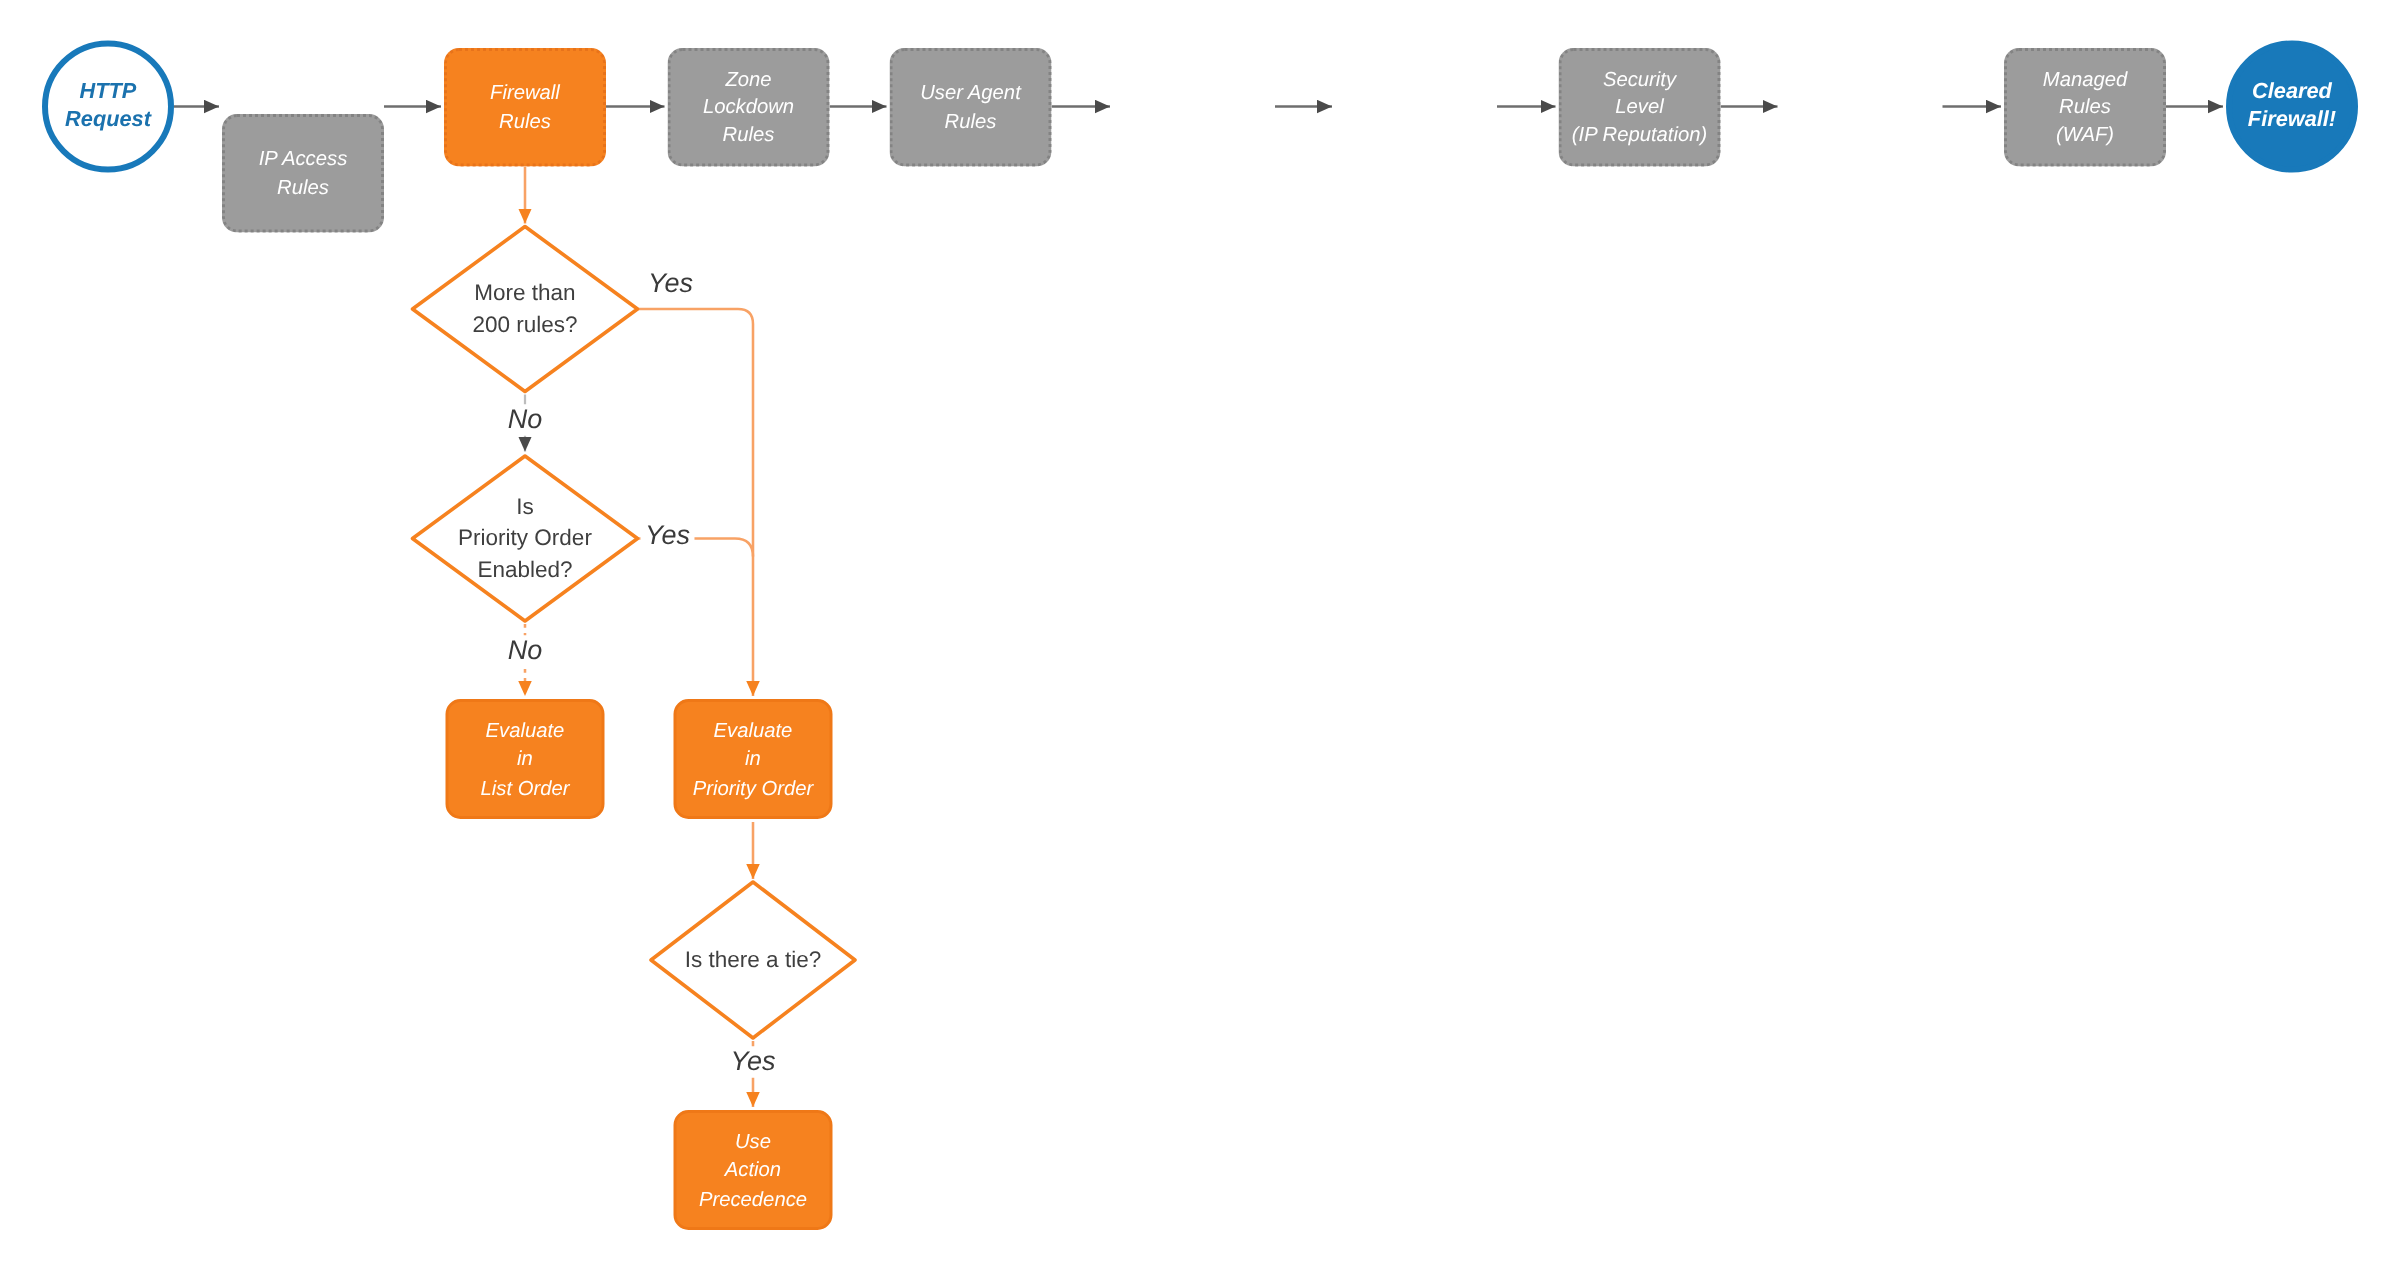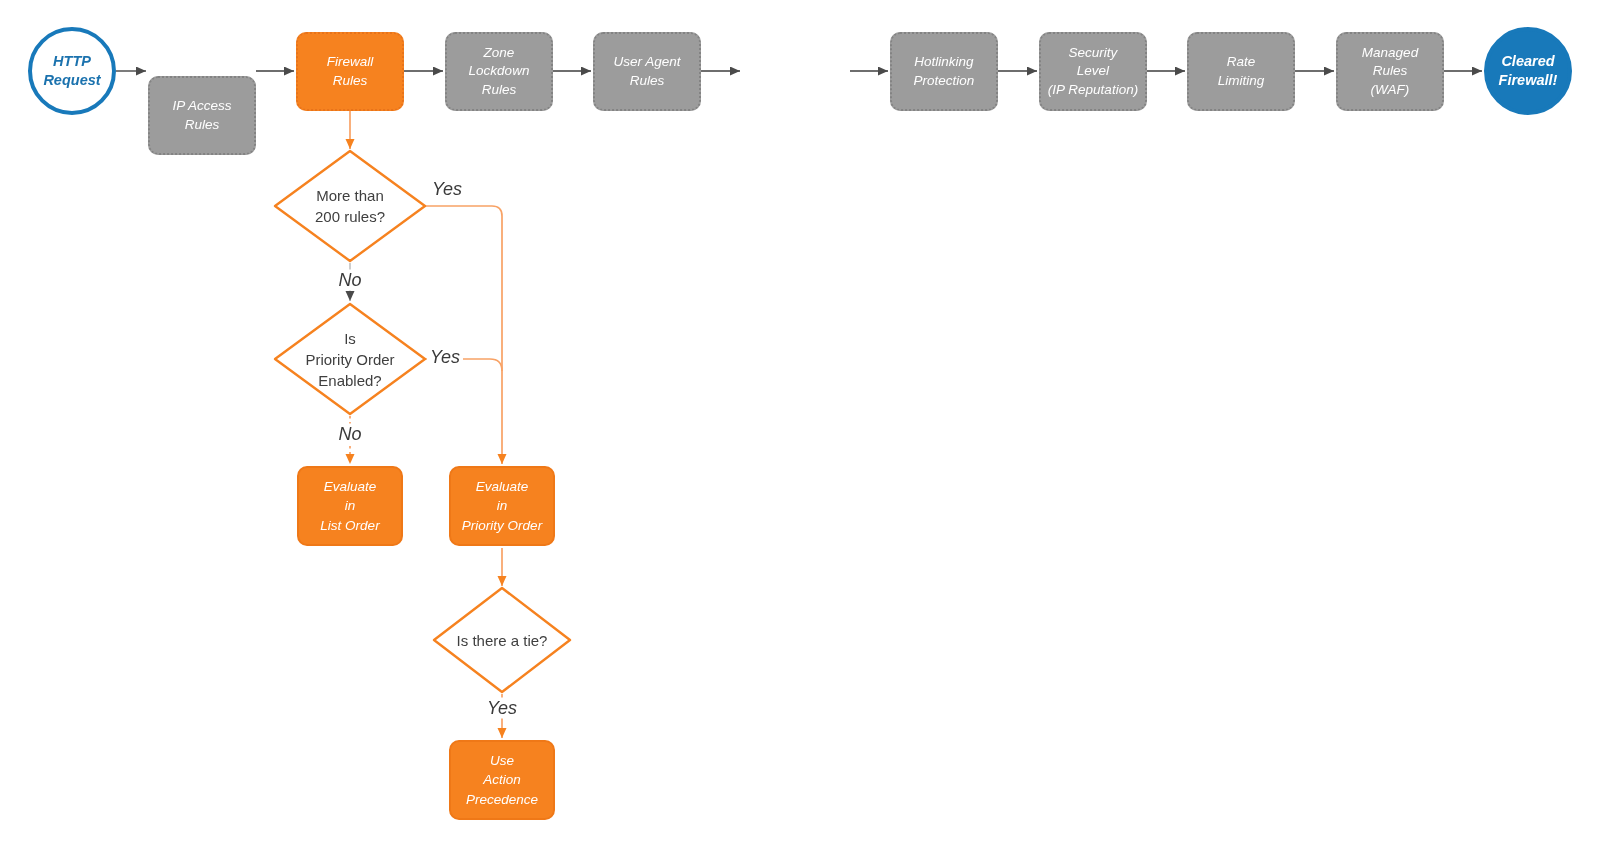--- a/index.html
+++ b/index.html
@@ -87,32 +87,24 @@
   </div>
   <div class="node pbox" style="left:445px;">
     <span>Zone
 Lockdown
 Rules</span>
   </div>
   <div class="node pbox" style="left:593px;">
     <span>User Agent
 Rules</span>
   </div>
-  <div class="node pbox" style="left:890px;">
-    <span>Hotlinking
-Protection</span>
-  </div>
   <div class="node pbox" style="left:1039px;">
     <span>Security
 Level
 (IP Reputation)</span>
-  </div>
-  <div class="node pbox" style="left:1187px;">
-    <span>Rate
-Limiting</span>
   </div>
   <div class="node pbox" style="left:1336px;">
     <span>Managed
 Rules
 (WAF)</span>
   </div>
 
   <div class="dtext" style="left:350px;top:206px;">More than
 200 rules?</div>
   <div class="dtext" style="left:350px;top:359px;">Is

